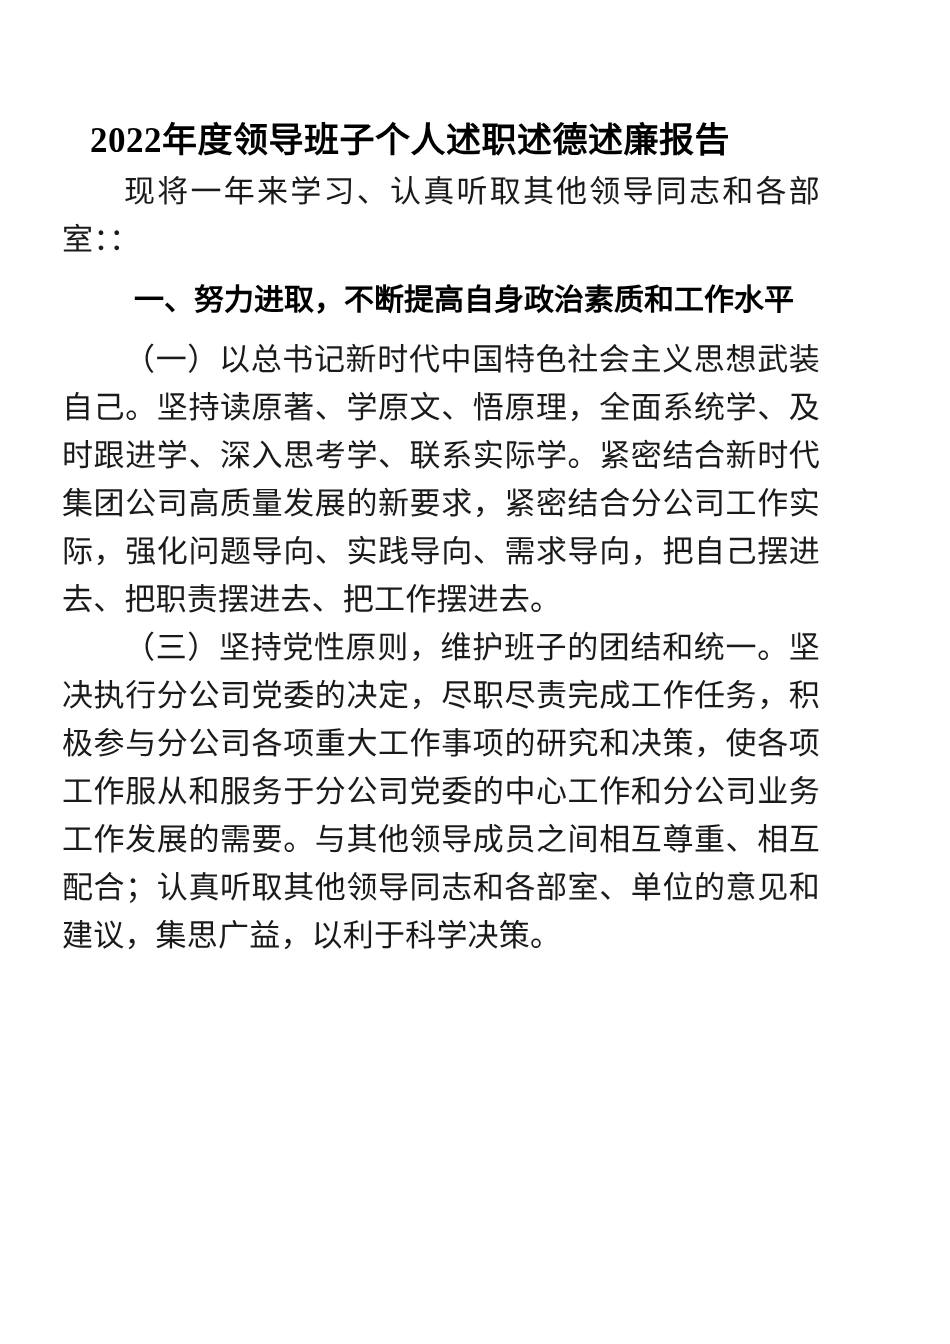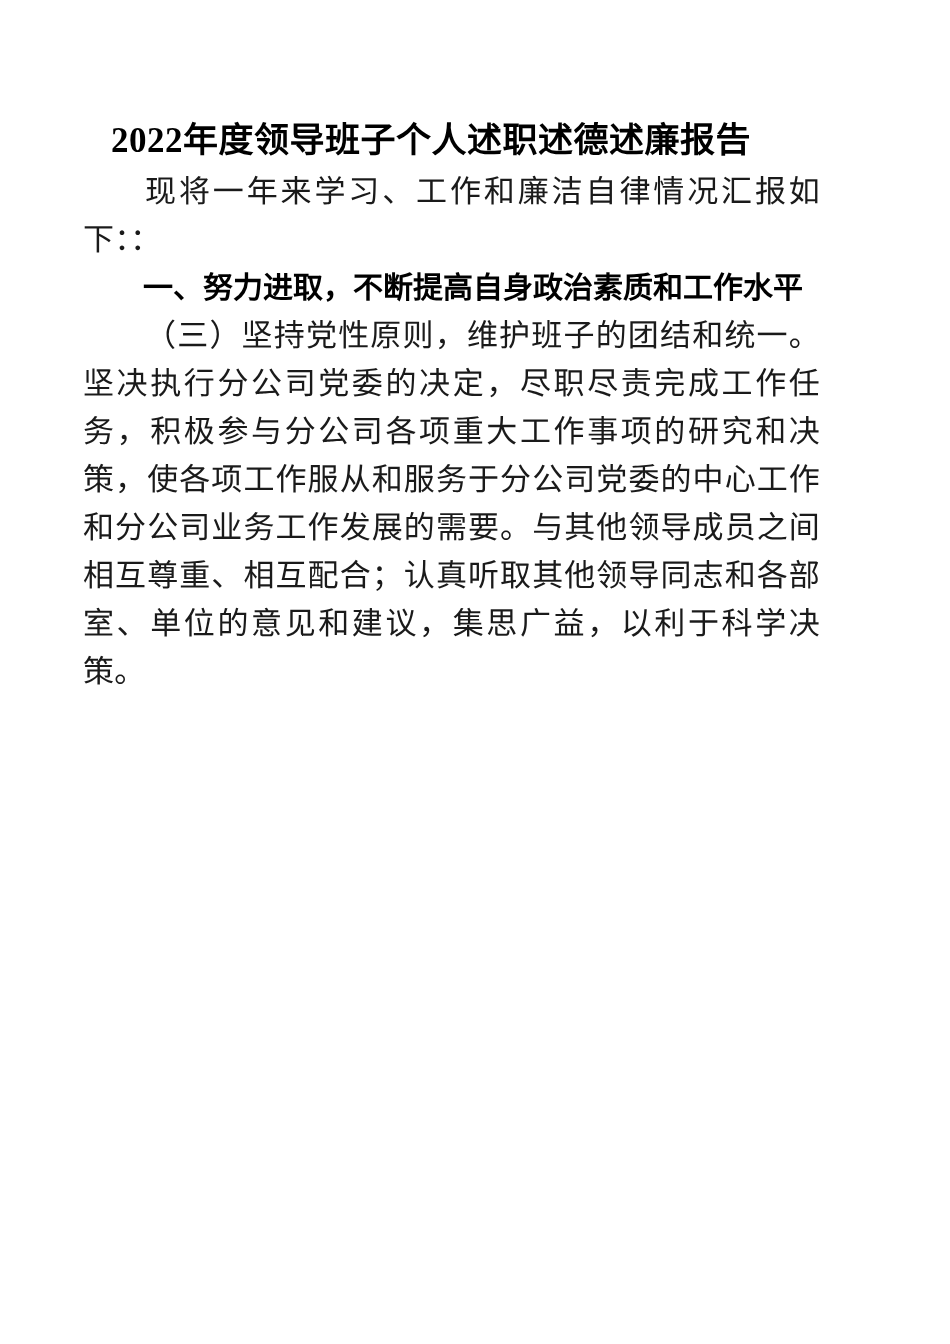--- a/index.html
+++ b/index.html
@@ -15,21 +15,21 @@
     font-family: "Liberation Serif", "DejaVu Serif", serif;
     color: #0a0a0a;
     -webkit-font-smoothing: antialiased;
   }
 
   .page {
     position: relative;
     width: 950px;
     height: 1048px;
     box-sizing: border-box;
-    padding: 118px 130px 0 83px;
+    padding: 118px 130px 0 62px;
     background: #ffffff;
   }
 
   
   .doc-title {
     font-family: "Liberation Serif", "DejaVu Serif", serif;
     font-weight: bold;
     font-size: 35px;
     line-height: 46px;
     letter-spacing: 0.5px;
@@ -53,31 +53,32 @@
   }
 
   
   .section-heading {
     font-family: "Liberation Sans", "DejaVu Sans", sans-serif;
     font-weight: bold;
     font-size: 30px;
     line-height: 48px;
     letter-spacing: 0px;
     text-indent: 2em;
-    margin: 0;
+    margin: 12px;
     color: #000000;
     white-space: nowrap;
   }
 </style>
 </head>
 <body>
 
 <div class="page">
 
   <h1 class="doc-title">2022年度领导班子个人述职述德述廉报告</h1>
 
   <div id="body-blocks">
-      <p class="para">现将一年来学习、工作和廉洁自律情况汇报如下：：</p>
+      <p class="para">现将一年来学习、认真听取其他领导同志和各部室：：</p>
       <p class="section-heading">一、努力进取，不断提高自身政治素质和工作水平</p>
+      <p class="para">（一）以总书记新时代中国特色社会主义思想武装自己。坚持读原著、学原文、悟原理，全面系统学、及时跟进学、深入思考学、联系实际学。紧密结合新时代集团公司高质量发展的新要求，紧密结合分公司工作实际，强化问题导向、实践导向、需求导向，把自己摆进去、把职责摆进去、把工作摆进去。</p>
       <p class="para">（三）坚持党性原则，维护班子的团结和统一。坚决执行分公司党委的决定，尽职尽责完成工作任务，积极参与分公司各项重大工作事项的研究和决策，使各项工作服从和服务于分公司党委的中心工作和分公司业务工作发展的需要。与其他领导成员之间相互尊重、相互配合；认真听取其他领导同志和各部室、单位的意见和建议，集思广益，以利于科学决策。</p>
     </div>
 
 </div>
 
 </body></html>

